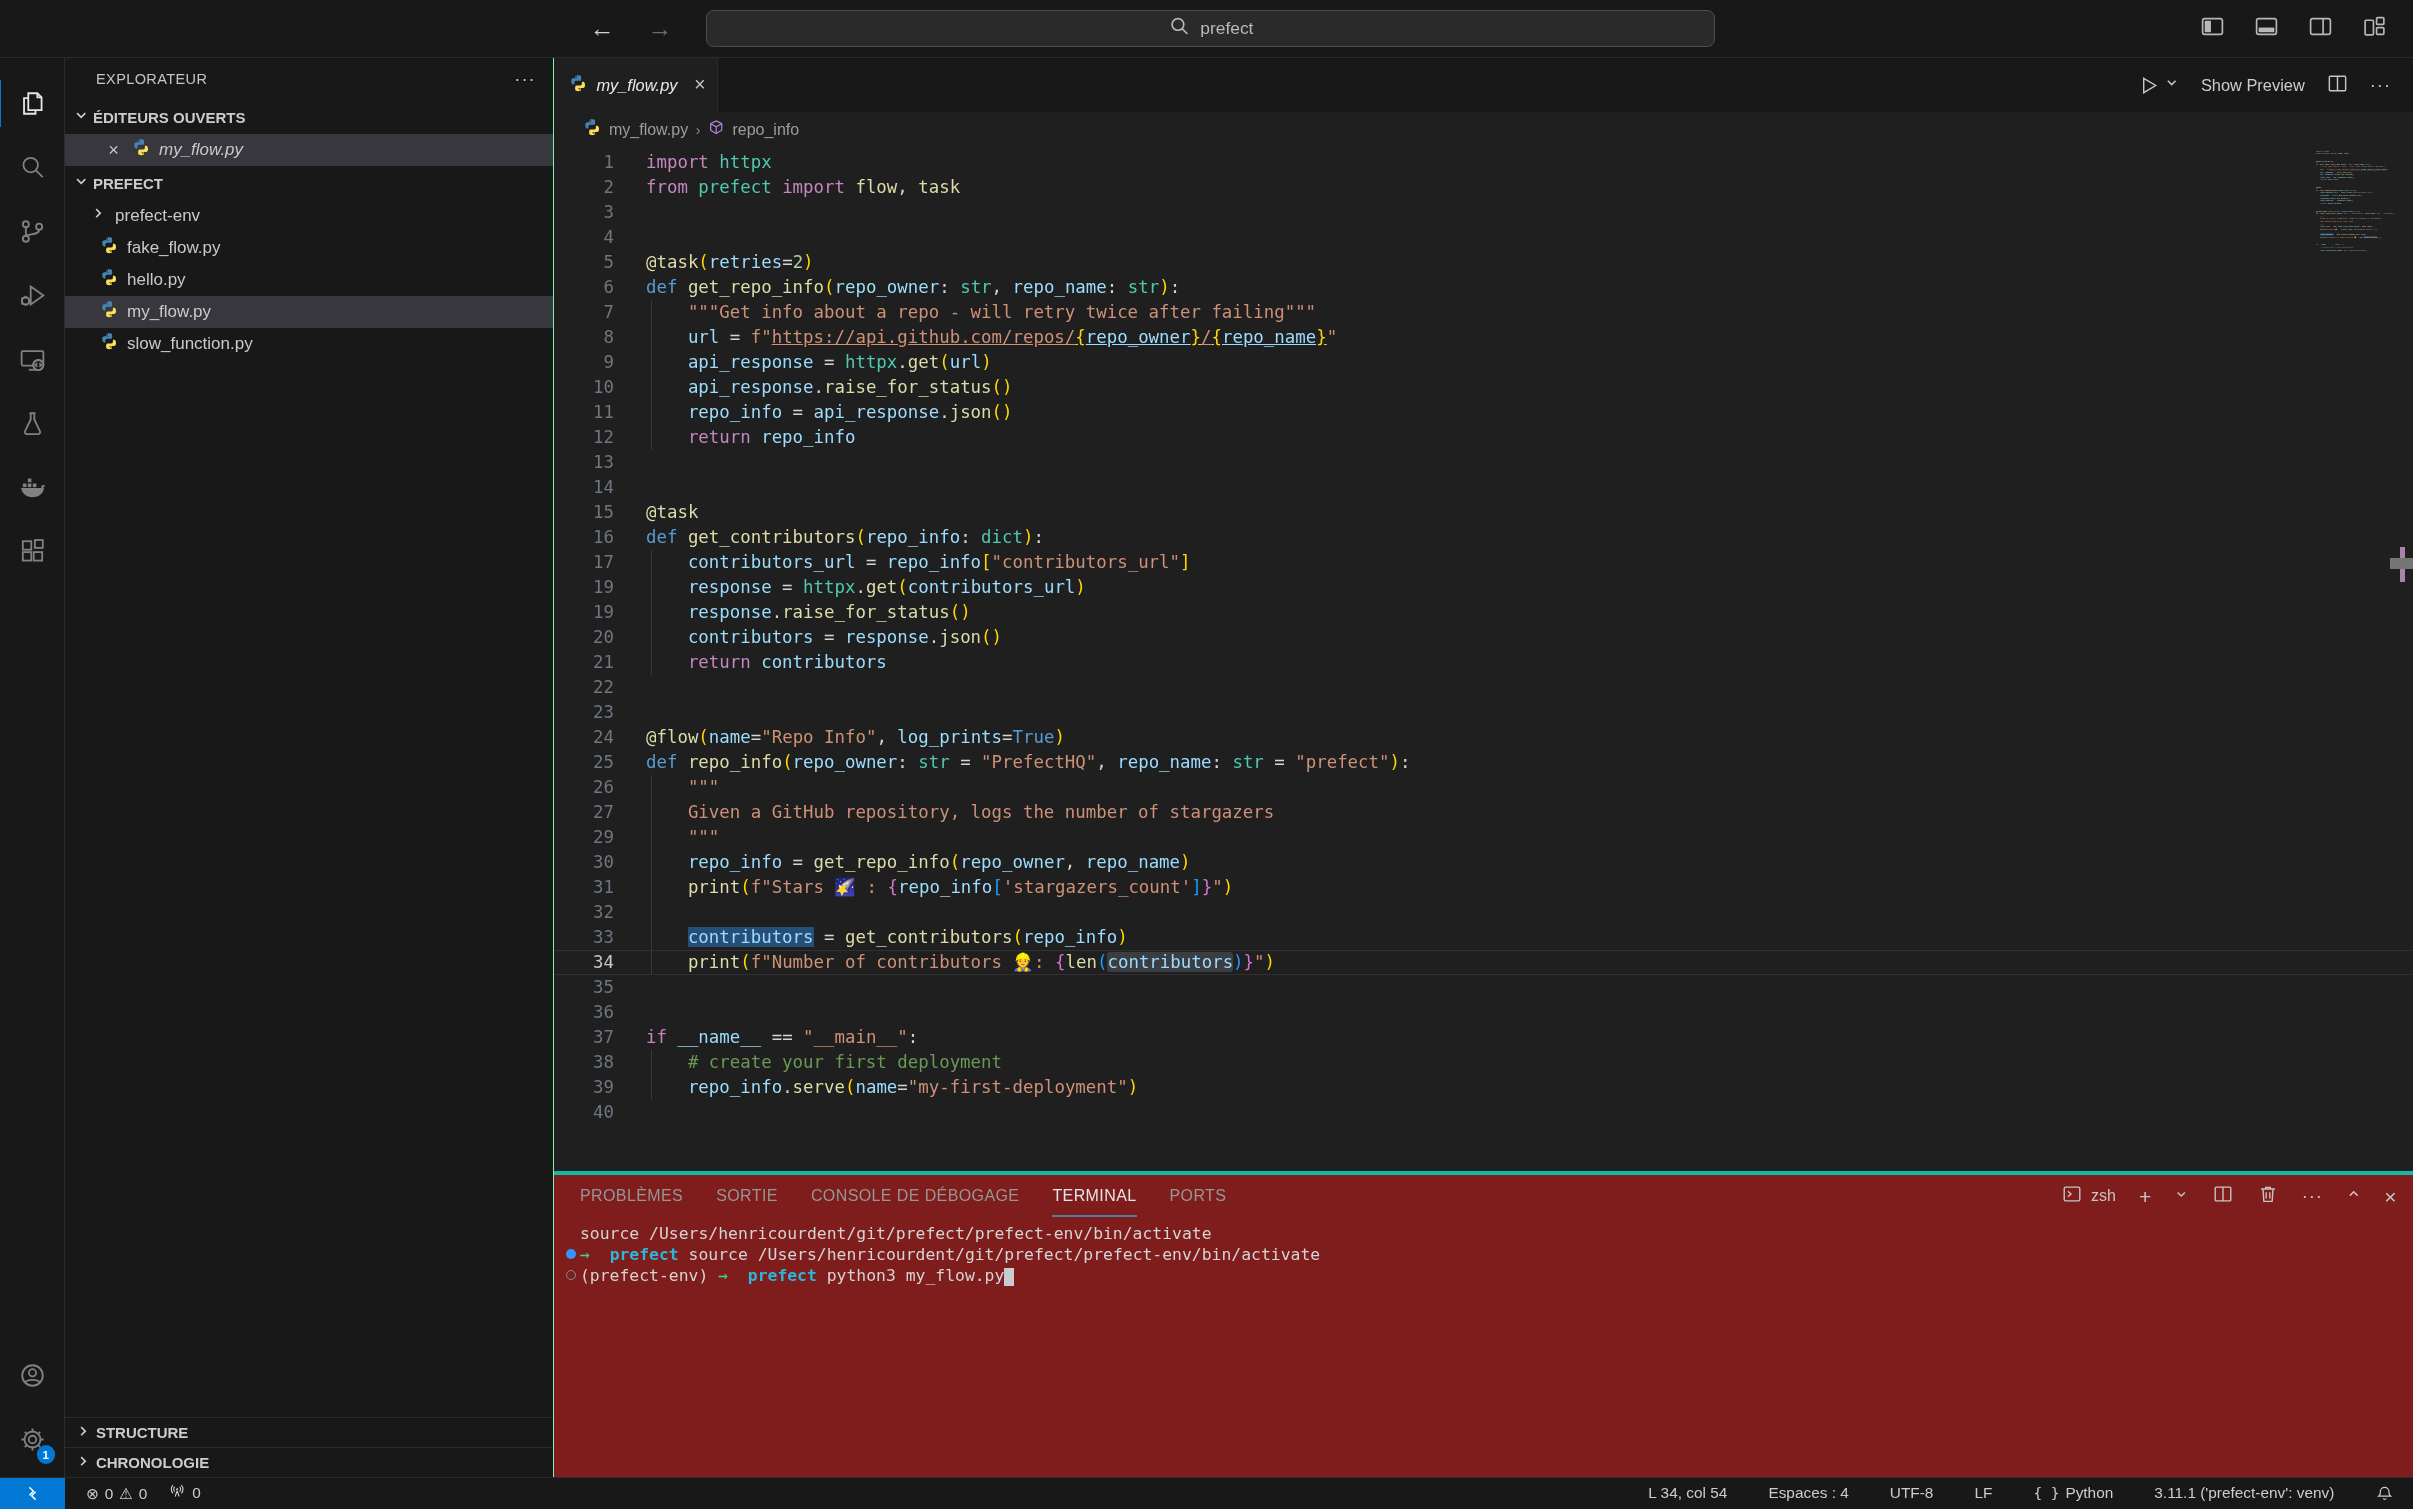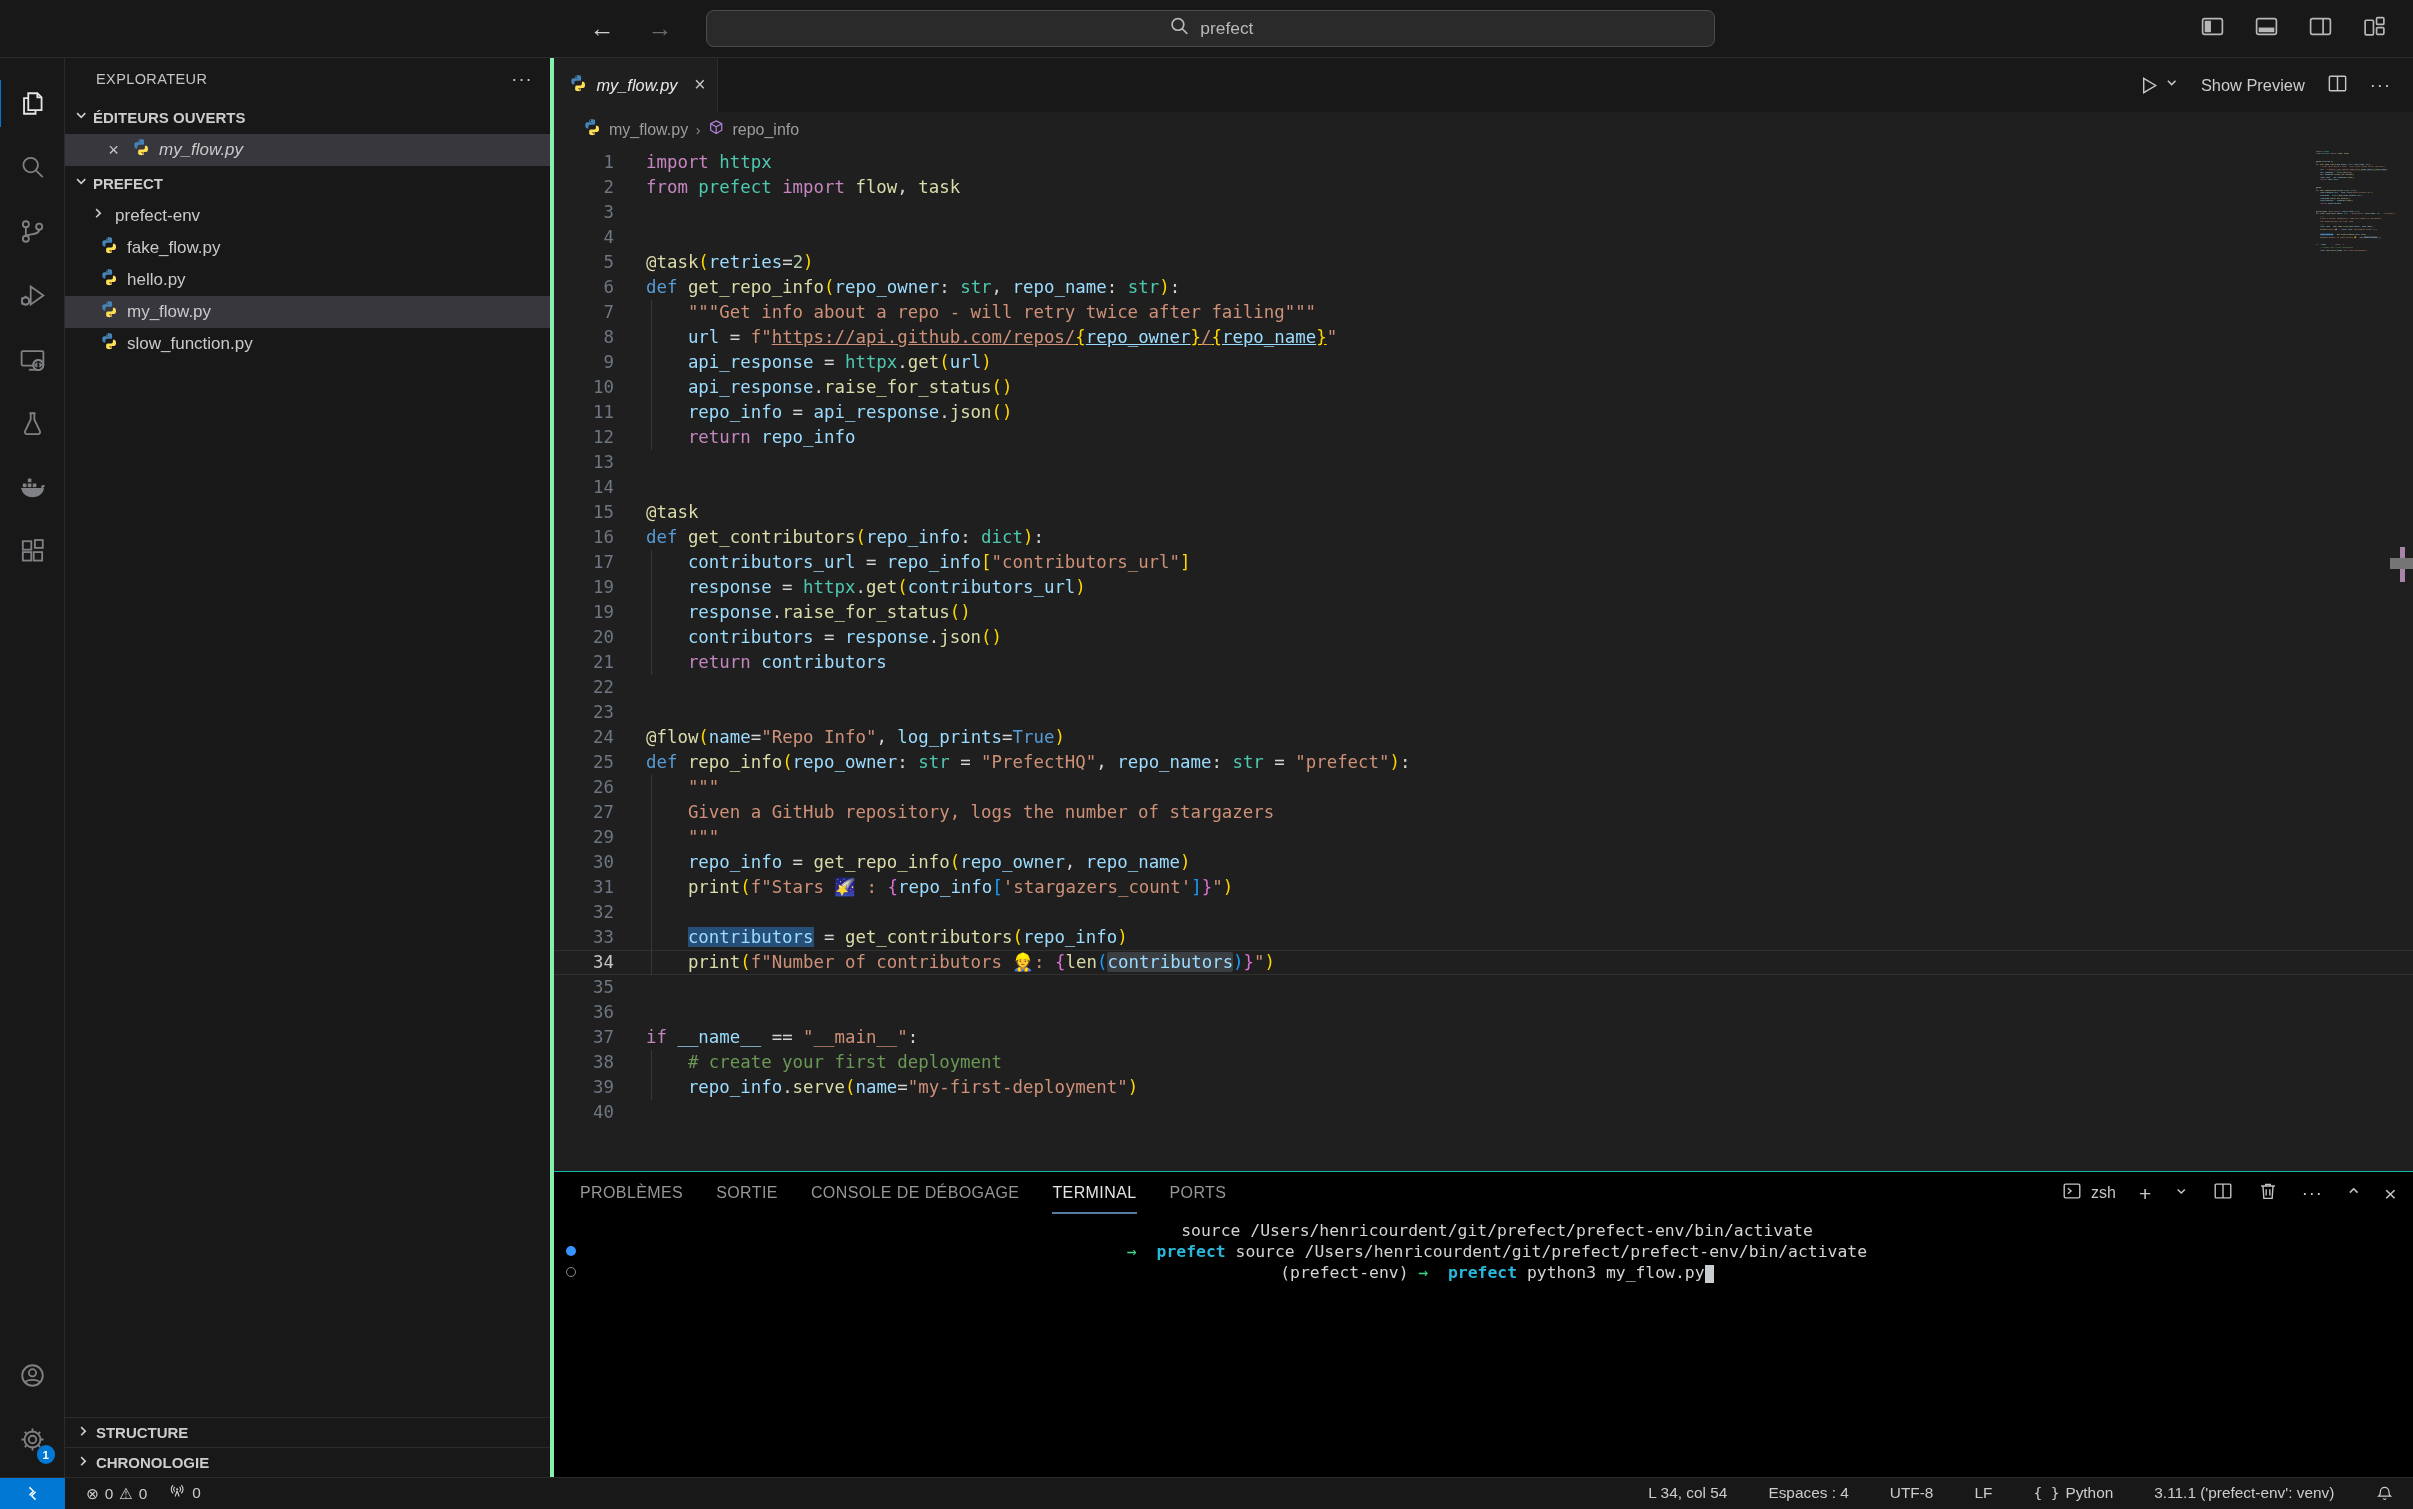--- a/index.html
+++ b/index.html
@@ -34,21 +34,21 @@
   .ab-item svg .bg { fill:#181818; }
   .ab-item.active { color:#e5e5e5; }
   .ab-item.active::before { content:""; position:absolute; left:0; top:8.7px; bottom:8.7px;
     width:1.9px; background:#0078d4; }
   .ab-spacer { flex:1; }
   .badge { position:absolute; right:9.7px; bottom:7.7px; width:18.3px; height:18.3px; border-radius:50%;
     background:#0078d4; color:#fff; font-size:11.6px; display:flex; align-items:center;
     justify-content:center; font-weight:700; }
 
   
-  .sidebar { width:489px; background:#181818; border-right:4px solid #86efac;
+  .sidebar { width:489px; background:#181818; border-right:1px solid #86efac;
     display:flex; flex-direction:column; flex:none; font-size:17px; }
   .sb-header { height:42px; display:flex; align-items:center; padding:0 17.4px 0 31px;
     color:#c5c5c5; font-size:14.5px; letter-spacing:0.4px; flex:none; }
   .sb-header .grow { flex:1; }
   .dots { color:#c5c5c5; font-size:18.3px; letter-spacing:1px; }
   .sec-head { height:34px; display:flex; align-items:center; gap:3.9px; padding-left:7.7px;
     font-weight:700; font-size:15px; color:#cccccc; flex:none; }
   .chev svg { width:16.4px; height:16.4px; stroke:#cccccc; fill:none; stroke-width:1.6; }
   .row { height:32px; display:flex; align-items:center; gap:8.7px; color:#c9c9c9; }
   .row.sel { background:#37373d; }
@@ -102,22 +102,22 @@
   .tk-cyan{color:#29b8db;font-weight:700}
   .tk-cur{display:inline-block;width:9.2px;height:18.3px;background:#c8cdd2;vertical-align:-2.9px}
 
   .minimap { position:absolute; top:2.9px; right:13.5px; width:85px; height:463px; overflow:hidden; }
   #mm { transform:scale(0.104); transform-origin:top left; width:869px; }
   #mm .code-line .lc { margin-left:0; }
   .ovr-pink { position:absolute; right:8.7px; top:400px; width:5.8px; height:35px; background:#a884a8; }
   .ovr-gray { position:absolute; right:0; top:411px; width:24px; height:10.6px; background:#757575; }
 
   
-  .panel { height:306px; border-top:1px solid #14b8a6; background:#000000; flex:none;
-    display:flex; flex-direction:column;text-align:center; }
+  .panel { height:306px; border-top:4px solid #14b8a6; background:#7f1d1d; flex:none;
+    display:flex; flex-direction:column; }
   .panel-head { height:42px; display:flex; align-items:center; padding:0 17.4px 0 26px; flex:none; }
   .ptabs { display:flex; align-items:stretch; gap:33px; height:100%; }
   .ptab { display:flex; align-items:center; font-size:16px; letter-spacing:0.4px; color:#969696; }
   .ptab.active { color:#e4e4e4; box-shadow: inset 0 -1.9px 0 #557b9e; }
   .p-grow { flex:1; }
   .p-toolbar { display:flex; align-items:center; gap:23px; color:#c5c5c5; }
   .p-toolbar svg { width:22px; height:22px; stroke:#c5c5c5; fill:none; stroke-width:1.5; }
   .p-toolbar .txt { font-size:16px; }
   .p-toolbar .glyph { font-size:21px; line-height:1; }
   .shellgrp { display:flex; align-items:center; gap:7.7px; }

